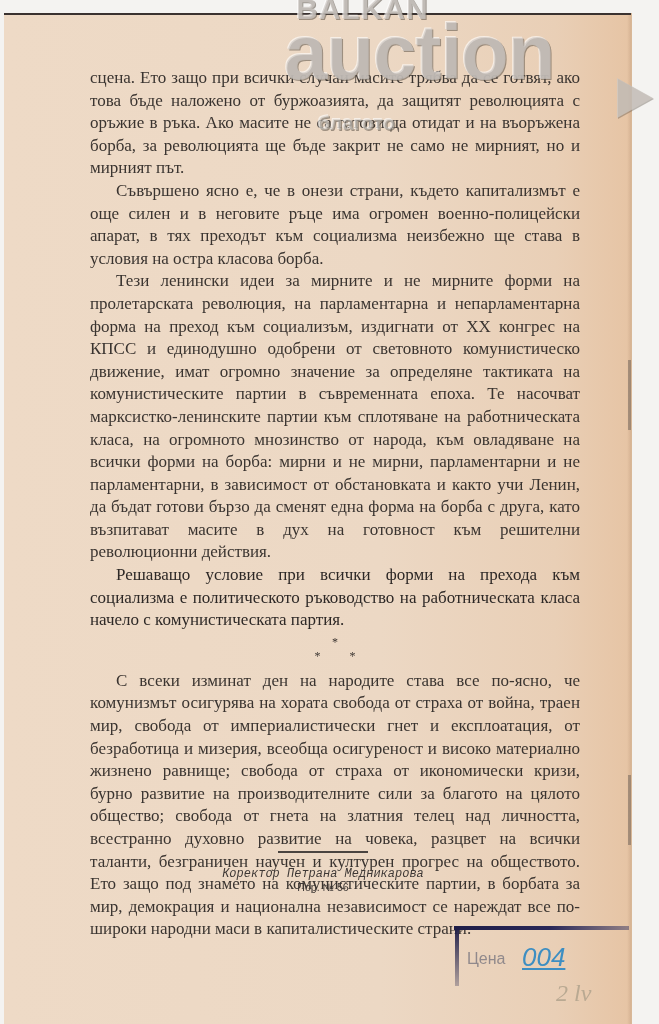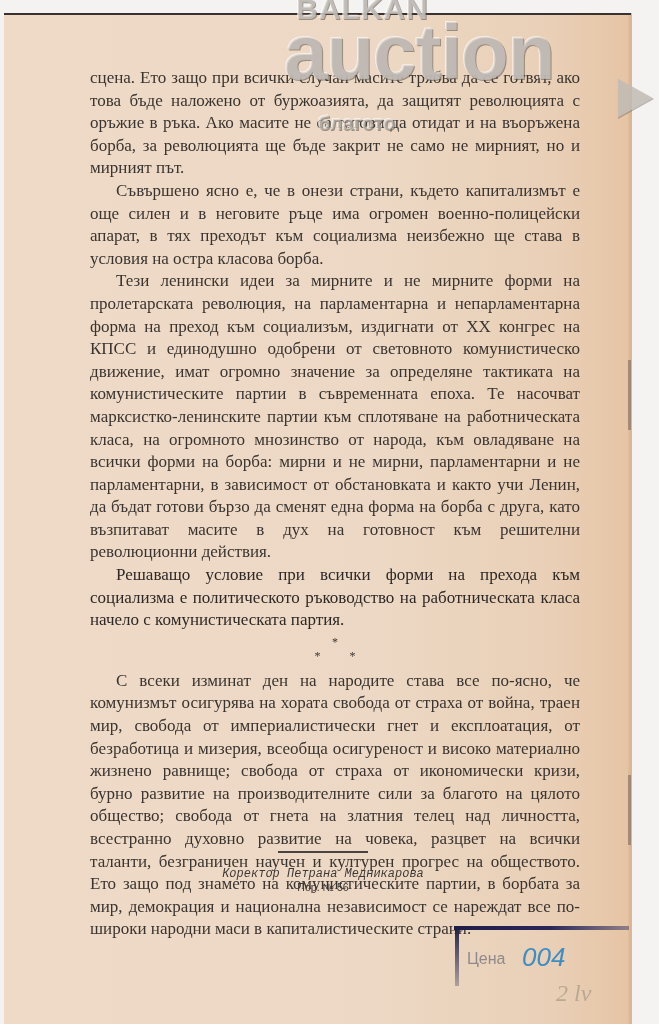--- a/index.html
+++ b/index.html
@@ -44,21 +44,21 @@
   .stamp-line-v {
     position:absolute; left:455px; top:926px; width:4px; height:60px;
     background:linear-gradient(180deg,#1f1e48, rgba(40,40,80,0.3));
   }
   .stamp-text {
     position:absolute; left:467px; top:950px; color:#6b6b78; font-size:16px;
     font-family:"Liberation Sans", sans-serif; opacity:0.7;
   }
   .stamp-code {
     position:absolute; left:522px; top:942px; color:#3d8ec2; font-size:26px;
-    font-style:italic; font-family:"Liberation Sans", sans-serif;
+    font-style:italic; font-family:"Liberation Sans", sans-serif;text-decoration:underline;
   }
   .pencil {
     position:absolute; left:556px; top:980px; color:#b9a992; font-size:24px;
     font-style:italic; font-family:"Liberation Serif", serif;
   }
   .wm {
     position:absolute; pointer-events:none;
     font-family:"Liberation Sans", "DejaVu Sans", sans-serif; font-weight:bold;
     color:rgba(205,200,195,0.72);
     text-shadow: 1px 1px 0 rgba(90,80,70,0.55), -1px -1px 0 rgba(255,255,255,0.6);

